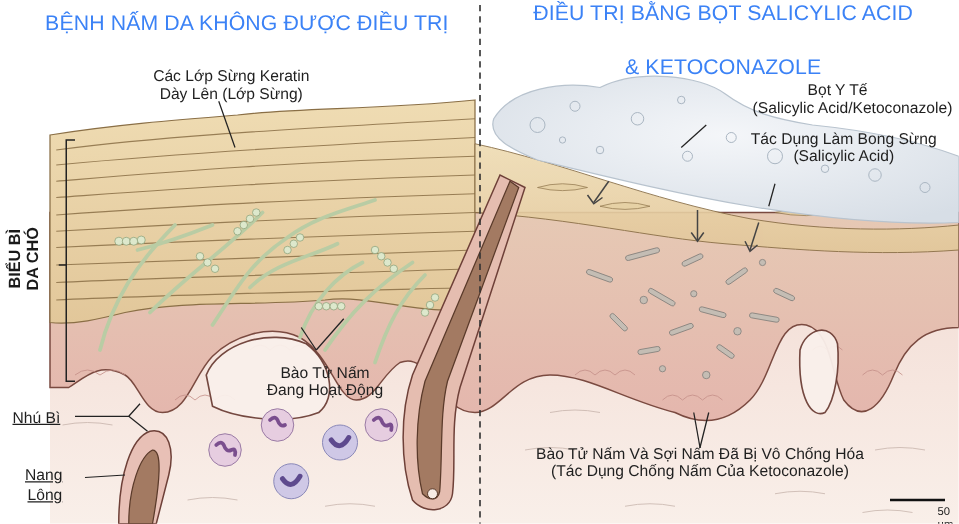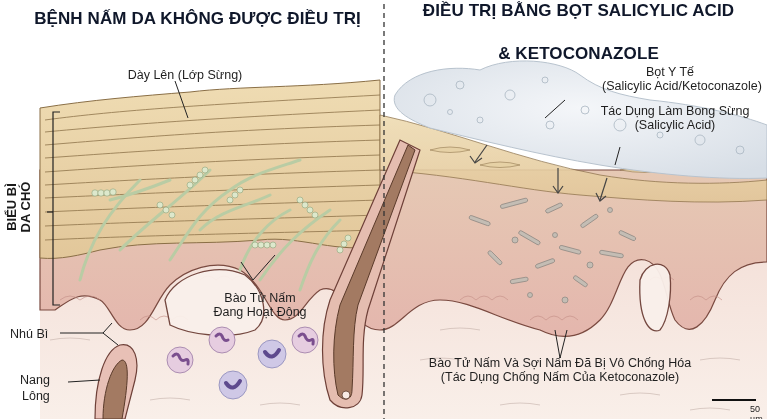--- a/index.html
+++ b/index.html
@@ -1,21 +1,21 @@
 <!DOCTYPE html>
 <html><head>
   <meta charset="utf-8">
   <style>
     html, body { margin: 0; padding: 0; }
     body { width: 767px; height: 419px; background: #ffffff; font-family: "Liberation Sans", sans-serif; overflow: hidden; position: relative; }
     .stage { position: absolute; left: 0; top: 0; width: 767px; height: 419px; }
     svg.art { position: absolute; left: 0; top: 0; }
-    .title { position: absolute; font-weight: bold; color: #0f172a; font-size: 17px; text-align: center; line-height: 19px; letter-spacing: 0.1px; }
+    .title { position: absolute; font-weight: normal; color: #3b82f6; font-size: 17px; text-align: center; line-height: 19px; letter-spacing: 0.1px; }
     .label { position: absolute; color: #1f1f1f; font-size: 12.5px; text-align: center; line-height: 14px; white-space: nowrap; }
-    .label.left { text-align: left; }
+    .label.left { text-align: left; text-decoration: underline; }
     .vert { position: absolute; font-weight: bold; font-size: 13px; color: #1a1a1a; transform: rotate(-90deg); transform-origin: center; text-align: center; line-height: 14px; white-space: nowrap; }
     .scale { position: absolute; font-size: 9px; color: #222; }
   </style>
 </head>
 <body>
 
 <div class="stage">
 
   <svg class="art" width="767" height="419" viewBox="0 0 767 419">
     <defs>
@@ -238,20 +238,21 @@
 
     <line x1="384" y1="4" x2="384" y2="419" stroke="#333" stroke-width="1.3" stroke-dasharray="5,4"></line>
 
     <line x1="712" y1="400" x2="756" y2="400" stroke="#111" stroke-width="2"></line>
   </svg>
 
   <div class="title" style="left:20px; top:9px; width:355px;">BỆNH NẤM DA KHÔNG ĐƯỢC ĐIỀU TRỊ</div>
   <div class="title" style="left:390px; top:1px; width:377px;">ĐIỀU TRỊ BẰNG BỌT SALICYLIC ACID</div>
   <div class="title" style="left:390px; top:44px; width:377px;">&amp; KETOCONAZOLE</div>
 
+  <div class="label" style="left:90px; top:54px; width:190px;">Các Lớp Sừng Keratin</div>
   <div class="label" style="left:90px; top:68px; width:190px;">Dày Lên (Lớp Sừng)</div>
 
   <div class="vert" style="left:-28px; top:200px; width:80px;">BIỂU BÌ</div>
   <div class="vert" style="left:-14px; top:200px; width:80px;">DA CHÓ</div>
 
   <div class="label" style="left:205px; top:305px; width:110px;">Đang Hoạt Động</div>
   <div class="label" style="left:205px; top:291px; width:110px;">Bào Tử Nấm</div>
 
   <div class="label left" style="left:10px; top:327px;">Nhú Bì</div>
   <div class="label left" style="left:20px; top:373px;">Nang</div>

